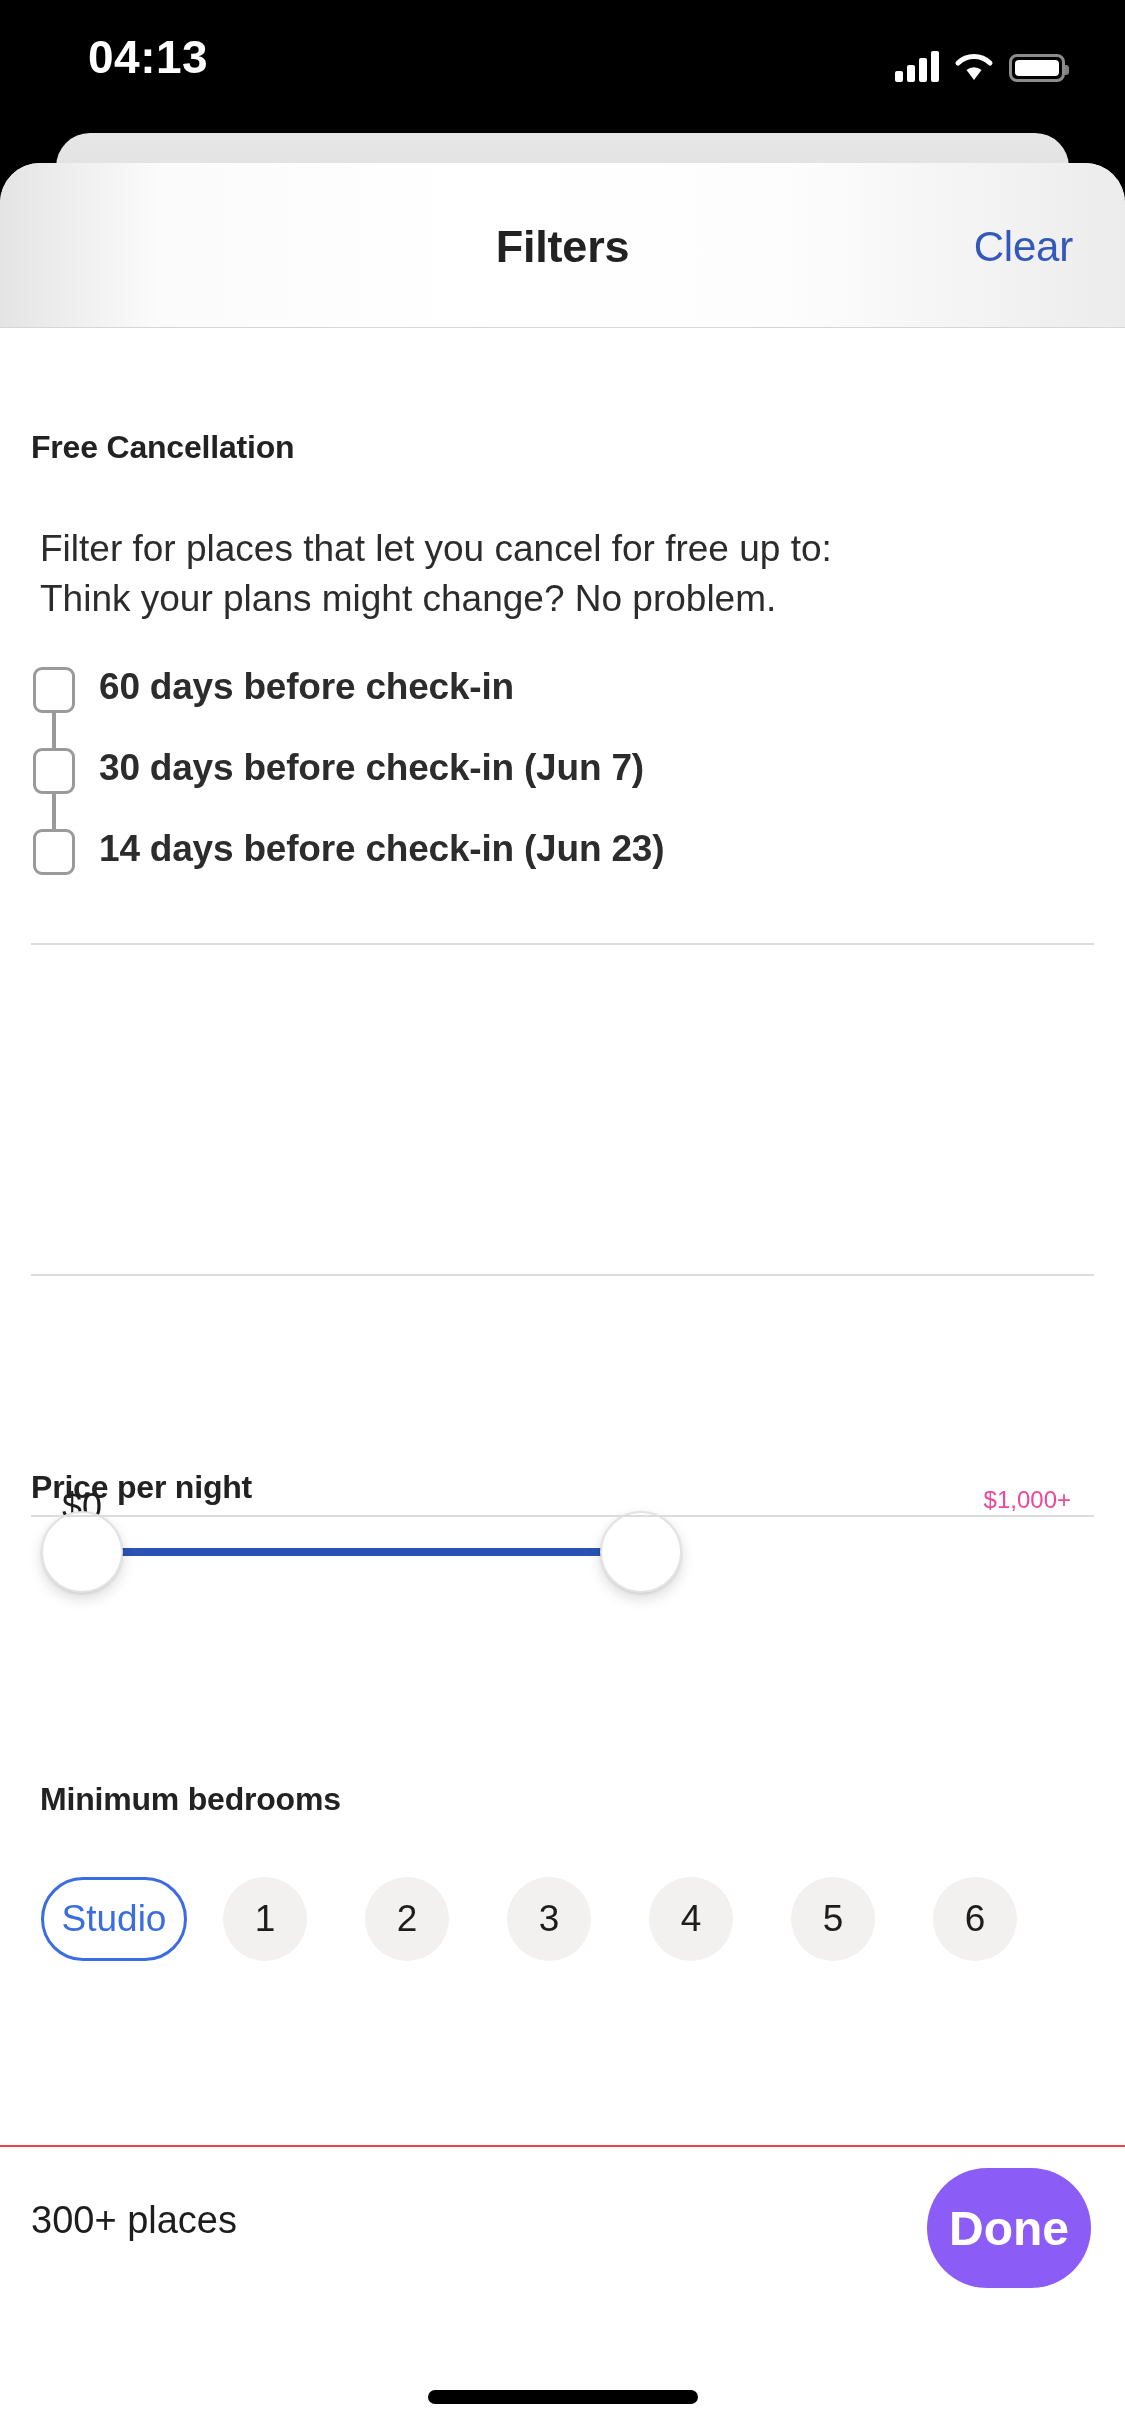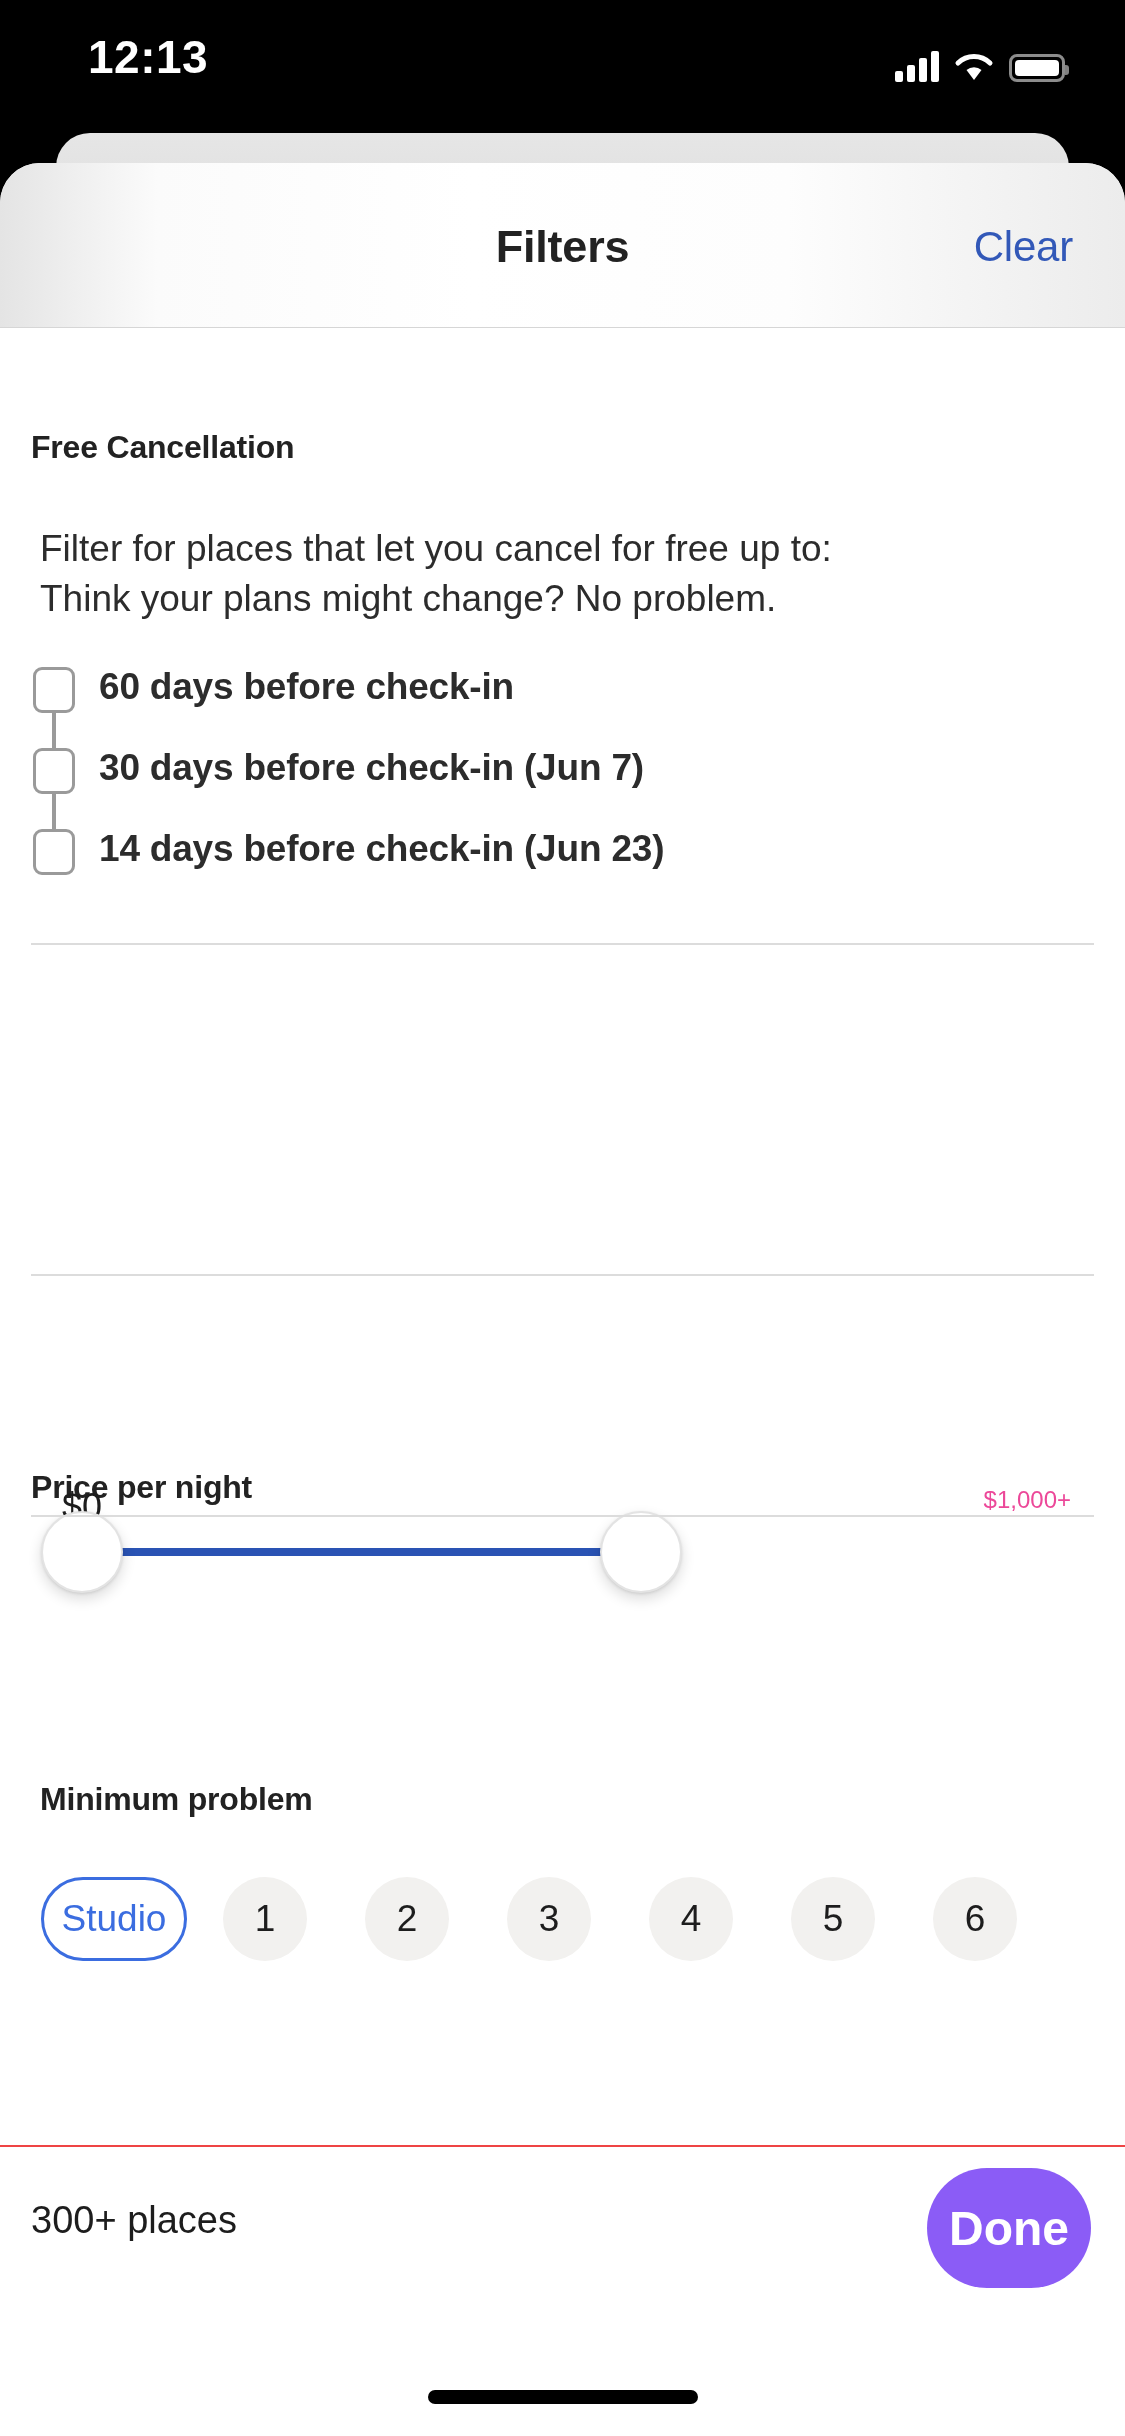--- a/index.html
+++ b/index.html
@@ -129,21 +129,21 @@
     position:absolute; bottom:32px; left:50%; transform:translateX(-50%);
     width:270px; height:14px; background:#000; border-radius:7px;
   }
 </style>
 </head>
 <body>
 
 <div id="screen">
 
   <div class="statusbar">
-    <div class="sb-time">12:13</div>
+    <div class="sb-time">04:13</div>
     <div class="sb-right">
       <span class="sig">
           <i></i>
           <i></i>
           <i></i>
           <i></i>
         </span>
       <span class="wifi">
         <svg width="42" height="32" viewBox="0 0 42 32">
           <path d="M21 30 L13.5 20 A12 12 0 0 1 28.5 20 Z" fill="#fff"></path>
@@ -196,21 +196,21 @@
       <div class="slider-wrap">
         <span class="sl-min">$0</span>
         <span class="sl-max">$1,000+</span>
         <span class="sl-track"></span>
         <span class="sl-thumb sl-thumb-left"></span>
         <span class="sl-thumb sl-thumb-right"></span>
       </div>
 
       <div class="divider div-2"></div>
 
-      <div class="section-title sec-bed-title">Minimum problem</div>
+      <div class="section-title sec-bed-title">Minimum bedrooms</div>
       <div class="pill-row">
         <span class="pill studio" style="left:41px">Studio</span>
         <span class="pill num" style="left:223px">1</span>
         <span class="pill num" style="left:365px">2</span>
         <span class="pill num" style="left:507px">3</span>
         <span class="pill num" style="left:649px">4</span>
         <span class="pill num" style="left:791px">5</span>
         <span class="pill num" style="left:933px">6</span>
       </div>
 

